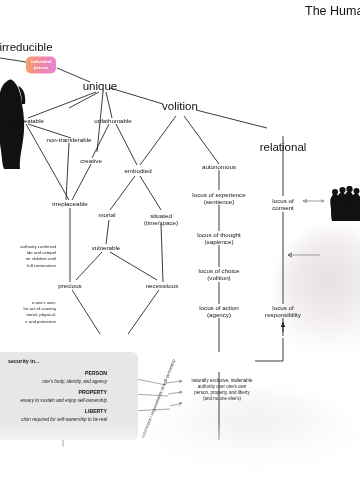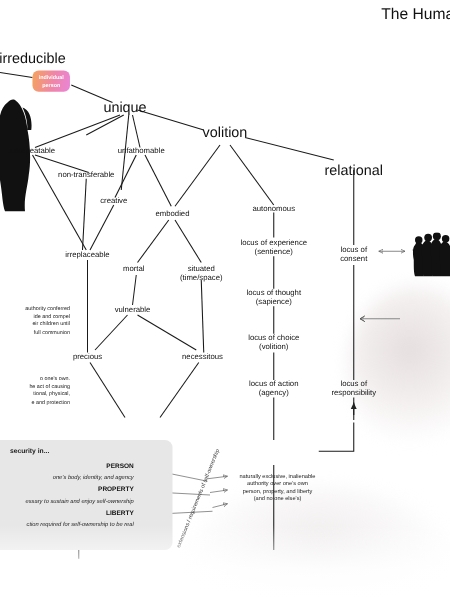--- a/index.html
+++ b/index.html
@@ -274,21 +274,21 @@
       <circle cx="26.5" cy="5" r="3"></circle>
     </g>
   </svg>
 
   <div class="badge" style="left:41px; top:65px;">individual
 person</div>
 
   <div class="node lvl1" style="left:26px; top:48px;">irreducible</div>
   <div class="node lvl1" style="left:100px; top:87px;">unique</div>
   <div class="node lvl1" style="left:180px; top:107px;">volition</div>
-  <div class="node lvl1" style="left:283px; top:138px;">relational</div>
+  <div class="node lvl1" style="left:283px; top:148px;">relational</div>
 
   <div class="node lvl2" style="left:26px; top:121px;">unrepeatable</div>
   <div class="node lvl2" style="left:69px; top:140px;">non-transferable</div>
   <div class="node lvl2" style="left:113px; top:121px;">unfathomable</div>
   <div class="node lvl2" style="left:91px; top:161px;">creative</div>
   <div class="node lvl2" style="left:70px; top:204px;">irreplaceable</div>
   <div class="node lvl2" style="left:138px; top:171px;">embodied</div>
   <div class="node lvl2" style="left:107px; top:215px;">mortal</div>
   <div class="node lvl2" style="left:161px; top:219px;">situated
 (time/space)</div>

